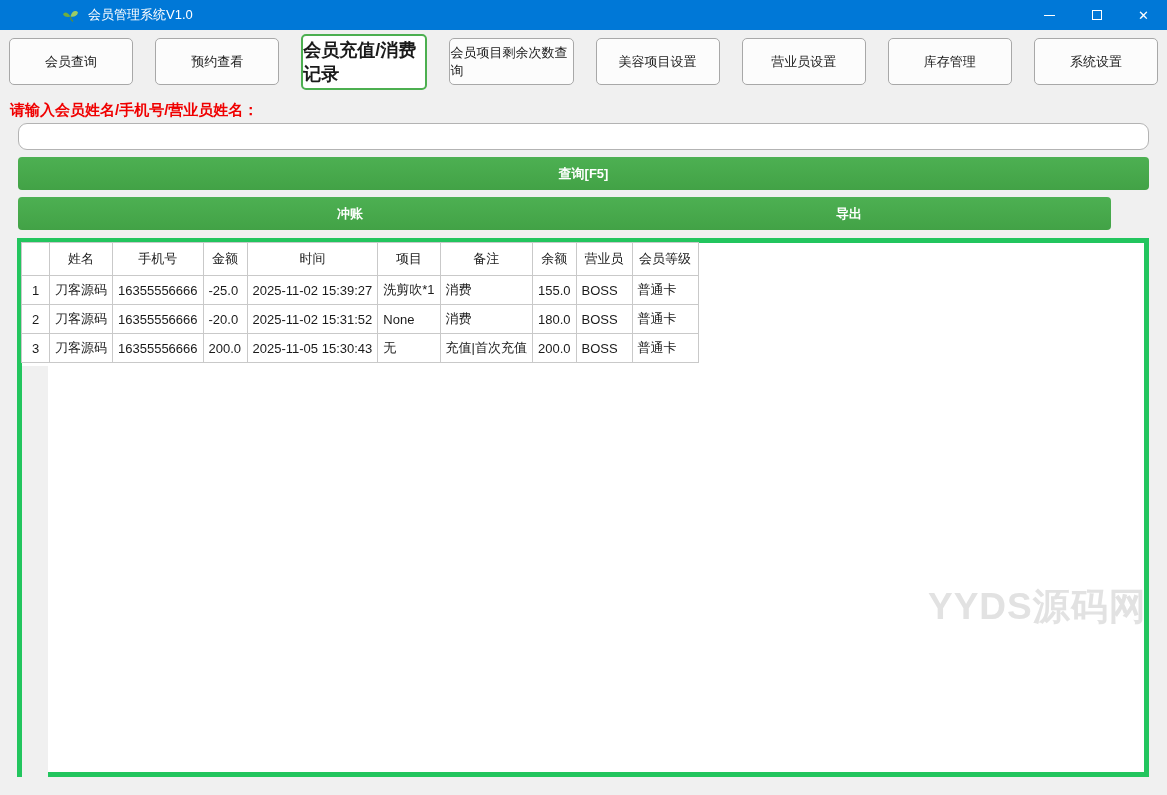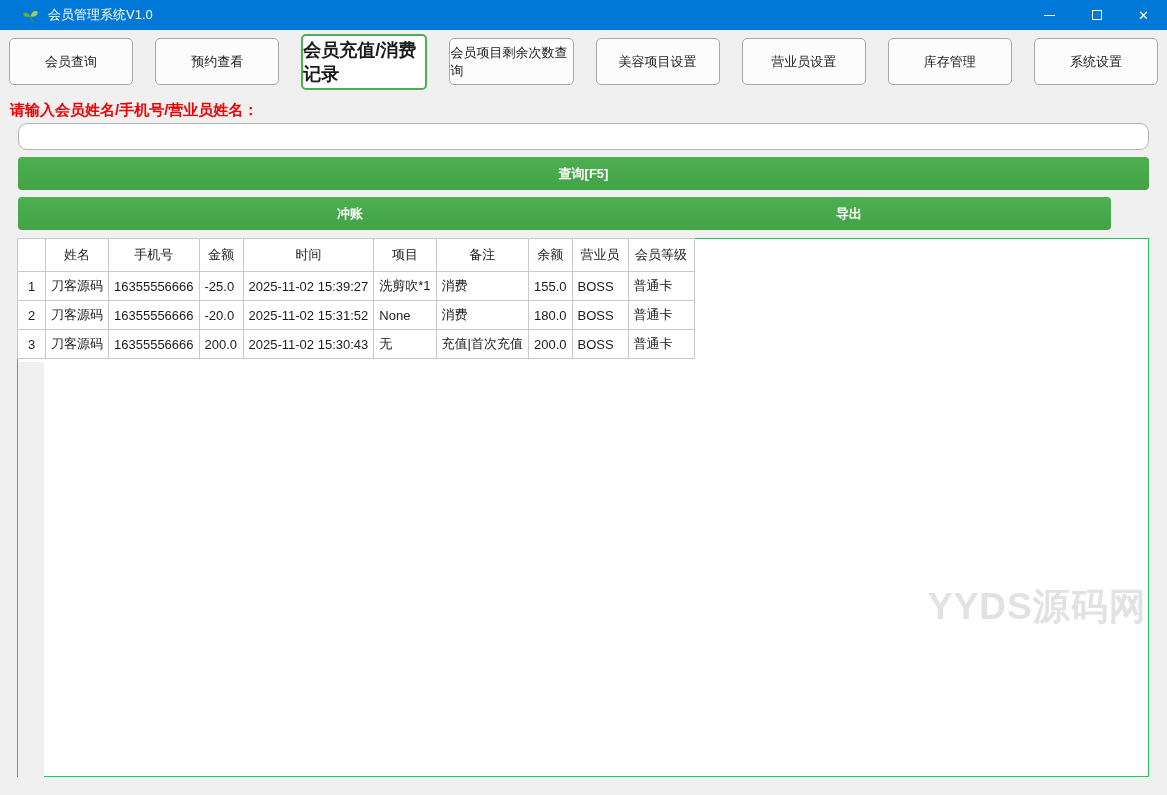--- a/index.html
+++ b/index.html
@@ -9,21 +9,21 @@
     background:#f0f0f0;
     font-family:"Liberation Sans","DejaVu Sans",sans-serif;
     position:relative; overflow:hidden;
     color:#1a1a1a;
   }
 
   
   .titlebar {
     position:absolute; top:0; left:0; width:1167px; height:30px;
     background:#0078D7; color:#fff;
-    display:flex; align-items:center;
+    display:flex; align-items:center;padding-left:40px;
   }
   .titlebar .appicon { margin-left:22px; width:17px; height:17px; flex:0 0 auto; }
   .titlebar .wtitle { margin-left:9px; font-size:13px; }
   .win-controls { margin-left:auto; display:flex; height:100%; }
   .win-btn { width:47px; height:100%; display:flex; align-items:center; justify-content:center; cursor:pointer; }
   .min-glyph { display:block; width:11px; height:0; border-top:1.5px solid #fff; }
   .max-glyph { display:block; width:10px; height:10px; border:1.5px solid #fff; }
   .close-glyph { font-size:13px; line-height:1; }
 
   
@@ -63,21 +63,21 @@
     font-size:13px; font-weight:bold; cursor:pointer;
     font-family:"Liberation Sans","DejaVu Sans",sans-serif;
   }
   .btn-query   { top:157px; left:18px;  width:1131px; }
   .btn-reverse { top:197px; left:18px;  width:664px; }
   .btn-export  { top:197px; left:587px; width:524px; }
 
   
   .panel {
     position:absolute; top:238px; left:17px; width:1132px; height:539px;
-    background:#fff; border:1px solid #22c55e;
+    background:#fff; border:5px solid #22c55e;
   }
   .gutter-strip {
     position:absolute; top:123px; left:0; width:26px; height:415px;
     background:#f0f0f0;
   }
   table.grid {
     border-collapse:collapse; table-layout:fixed;
     font-size:13px; margin:-1px 0 0 -1px;
   }
   table.grid th, table.grid td {
@@ -194,21 +194,21 @@
           <td>消费</td>
           <td>180.0</td>
           <td>BOSS</td>
           <td>普通卡</td>
         </tr>
         <tr>
           <td class="rownum">3</td>
           <td>刀客源码</td>
           <td>16355556666</td>
           <td>200.0</td>
-          <td>2025-11-02 15:30:43</td>
+          <td>2025-11-05 15:30:43</td>
           <td>无</td>
           <td>充值|首次充值</td>
           <td>200.0</td>
           <td>BOSS</td>
           <td>普通卡</td>
         </tr>
       </tbody>
   </table>
   <div class="gutter-strip"></div>
 </div>

